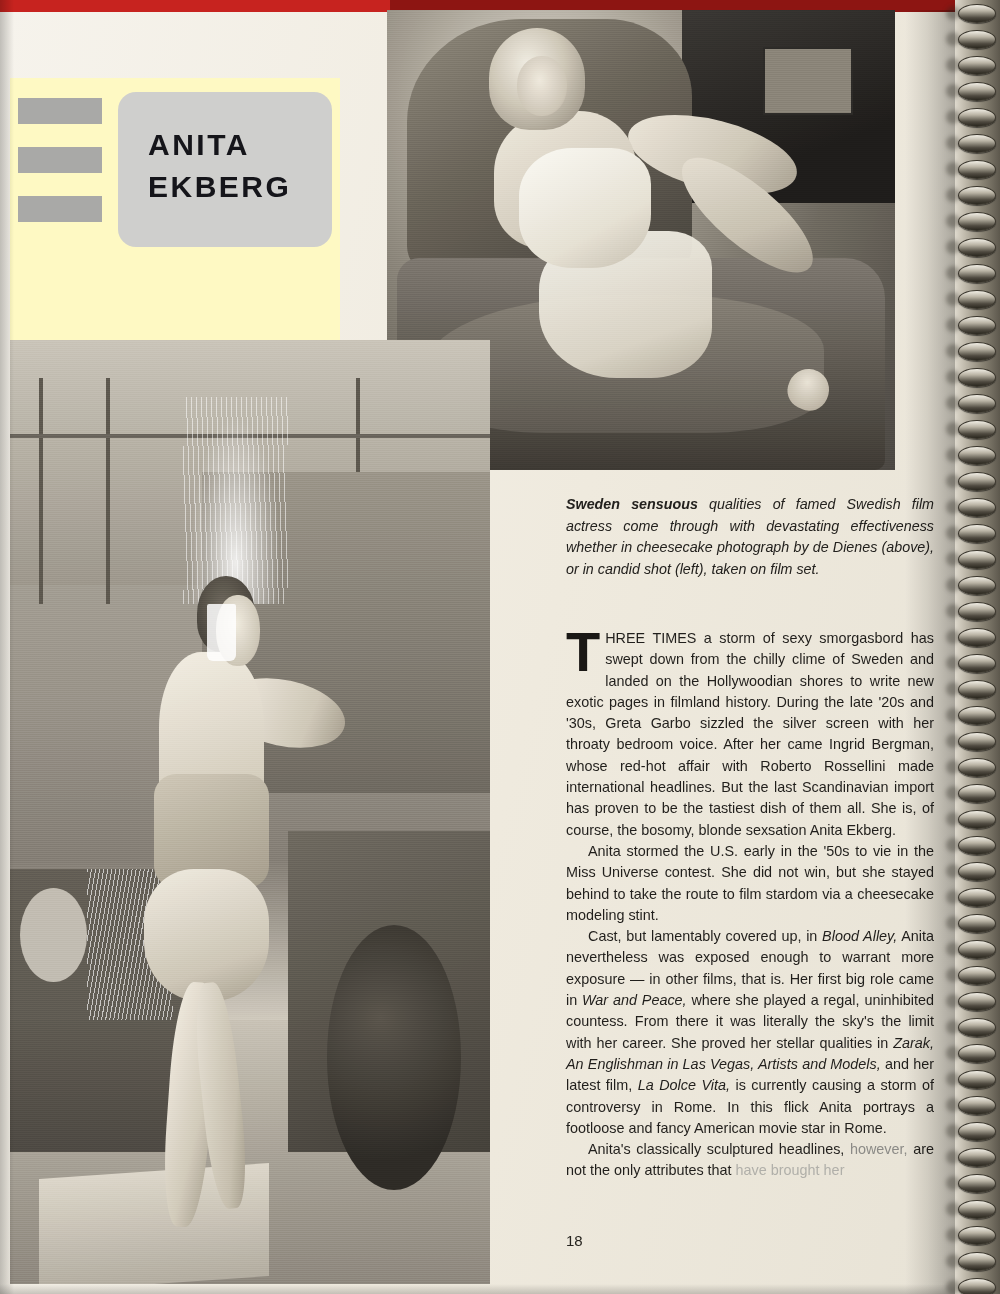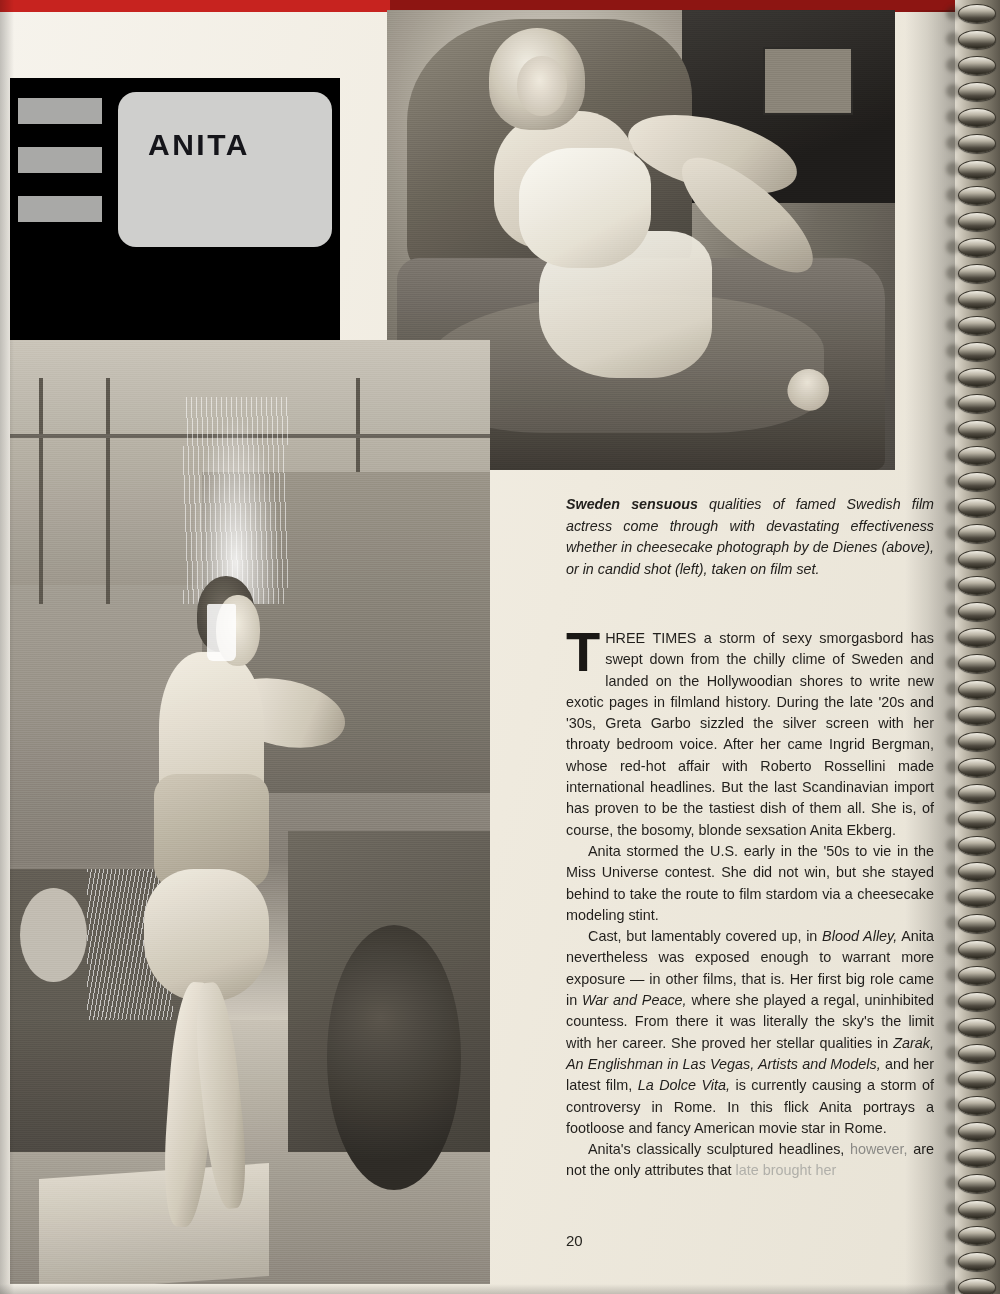--- a/index.html
+++ b/index.html
@@ -68,21 +68,21 @@
     border-radius: 50%;
     background: rgba(40,36,28,.35);
     filter: blur(2px);
   }
 
   
   .title-block {
     position: absolute;
     left: 10px; top: 78px;
     width: 330px; height: 262px;
-    background: #000000;
+    background: #fef9c3;
   }
   .bars {
     position: absolute;
     left: 8px; top: 20px;
     width: 84px;
   }
   .bar {
     height: 26px;
     background: #a9a9a7;
     margin-bottom: 23px;
@@ -385,20 +385,21 @@
   <div class="top-band-dark"></div>
 
   <div class="title-block">
     <div class="bars">
       <div class="bar"></div>
       <div class="bar"></div>
       <div class="bar"></div>
     </div>
     <div class="title-plate">
       <div class="line l1">ANITA</div>
+      <div class="line l2">EKBERG</div>
     </div>
   </div>
 
   <div class="photo photo-top">
     <div class="pt-bg"></div>
     <div class="pt-wall"></div>
     <div class="pt-panel"></div>
     <div class="pt-couchback"></div>
     <div class="pt-cushion"></div>
     <div class="pt-cushion2"></div>
@@ -448,25 +449,25 @@
   <div class="body-col">
     <p>
       <span class="dropcap">T</span><span>HREE TIMES a storm of sexy smorgasbord has swept down from the chilly clime of Sweden and landed on the Hollywoodian shores to write new exotic pages in filmland history. During the late '20s and '30s, Greta Garbo sizzled the silver screen with her throaty bedroom voice. After her came Ingrid Bergman, whose red-hot affair with Roberto Rossellini made international headlines. But the last Scandinavian import has proven to be the tastiest dish of them all. She is, of course, the bosomy, blonde sexsation Anita Ekberg.</span>
     </p>
     <p>Anita stormed the U.S. early in the '50s to vie in the Miss Universe contest. She did not win, but she stayed behind to take the route to film stardom via a cheesecake modeling stint.</p>
     <p>
       <span>Cast, but lamentably covered up, in </span><i>Blood Alley,</i><span> Anita nevertheless was exposed enough to warrant more exposure — in other films, that is. Her first big role came in </span><i>War and Peace,</i><span> where she played a regal, uninhibited countess. From there it was literally the sky's the limit with her career. She proved her stellar qualities in </span><i>Zarak, An Englishman in Las Vegas, Artists and Models,</i><span> and her latest film, </span><i>La Dolce Vita,</i><span> is currently causing a storm of controversy in Rome. In this flick Anita portrays a footloose and fancy American movie star in Rome.</span>
     </p>
     <p>
       <span>Anita's classically sculptured headlines, </span><span class="faded">however,</span>
-      <span>are not the only attributes that </span><span class="faded2">late brought her</span>
+      <span>are not the only attributes that </span><span class="faded2">have brought her</span>
     </p>
   </div>
 
-  <div class="folio">20</div>
+  <div class="folio">18</div>
 
   <div class="gutter"></div>
   <div class="binding"></div>
   <div id="rings">
       <div class="ring-shadow" style="top: 6px;"></div>
       <div class="ring" style="top: 4px;"></div>
       <div class="ring-shadow" style="top: 32px;"></div>
       <div class="ring" style="top: 30px;"></div>
       <div class="ring-shadow" style="top: 58px;"></div>
       <div class="ring" style="top: 56px;"></div>

